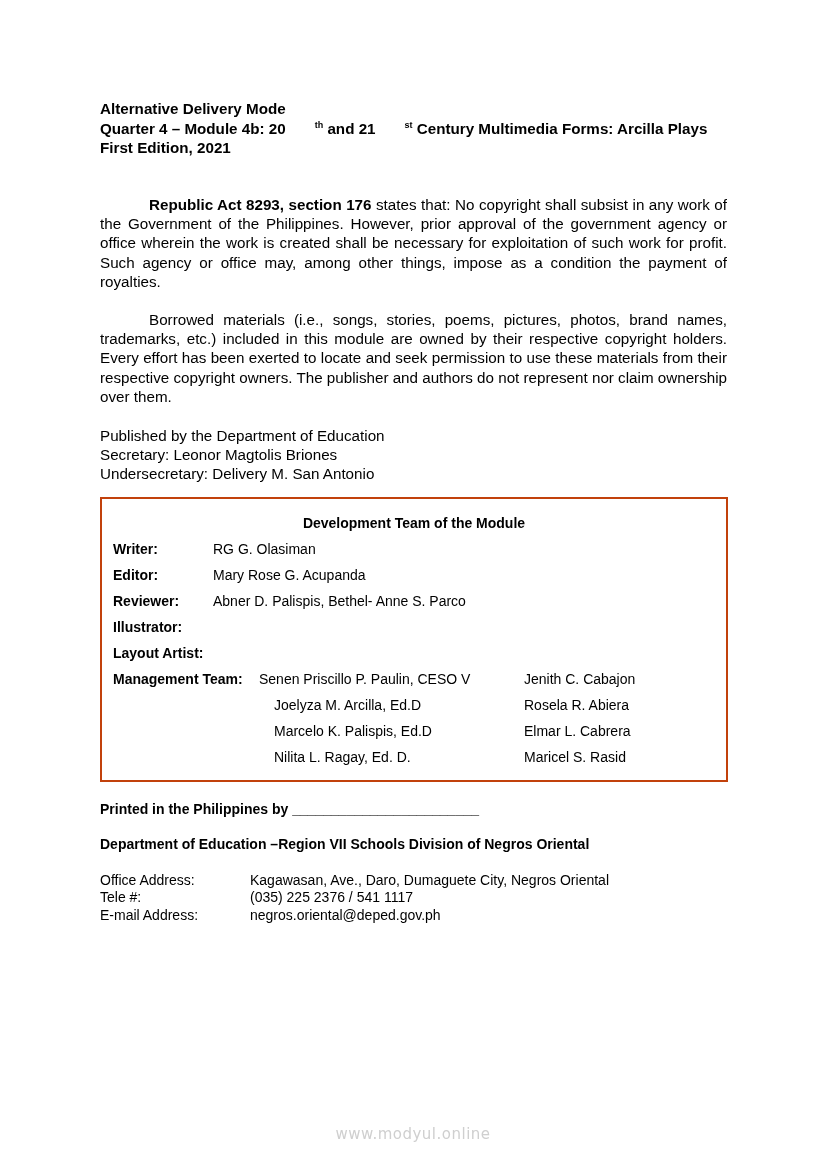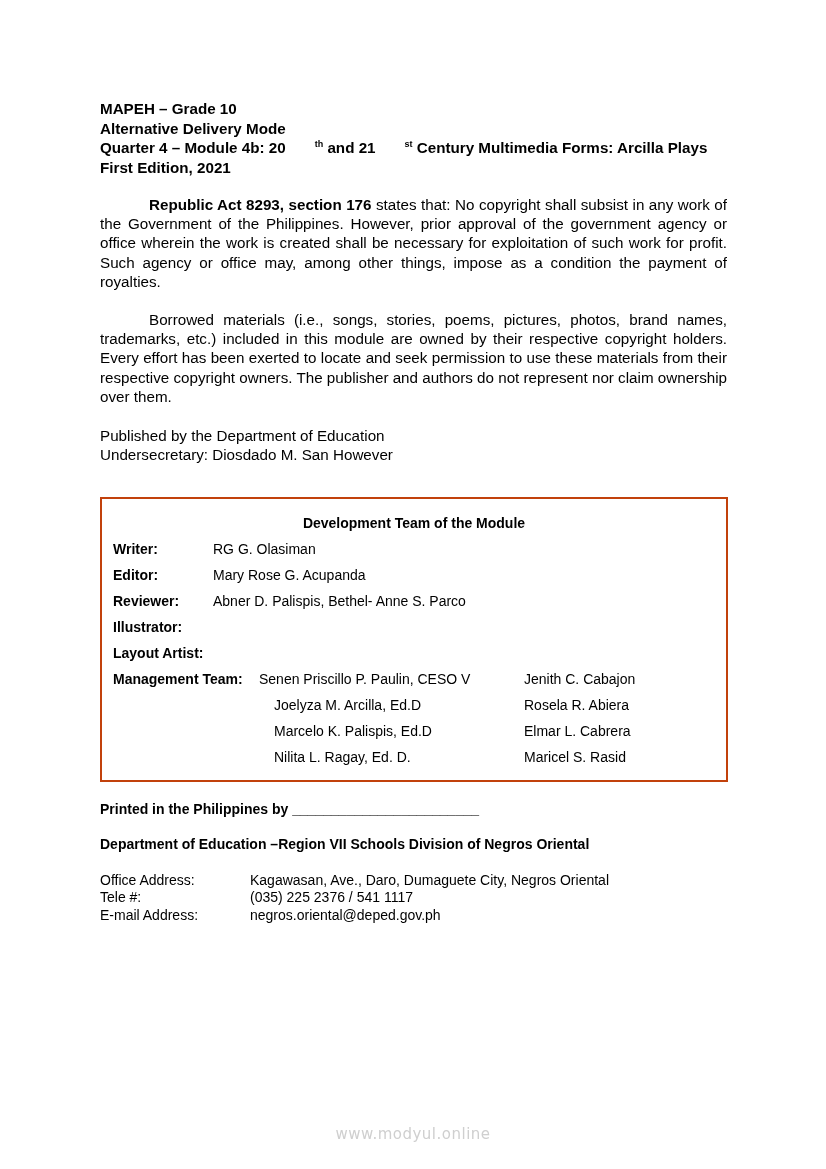--- a/index.html
+++ b/index.html
@@ -39,33 +39,33 @@
     position: absolute; top: 1125px; left: 0; width: 826px; text-align: center;
     font-family: "DejaVu Sans", sans-serif; font-size: 15px; color: #cfcfcf; letter-spacing: 0.5px;
   }
 </style>
 </head>
 <body>
 
 <div class="page">
 
   <div class="title-block">
-    <div>MAPEH – Grade 10</div>
     <div>Alternative Delivery Mode</div>
     <div><span>Quarter 4 – Module 4b: 20</span><sup>th</sup><span> and 21</span><sup>st</sup><span> Century Multimedia Forms: Arcilla Plays</span></div>
     <div>First Edition, 2021</div>
   </div>
 
   <p class="para" id="para1"><b>Republic Act 8293, section 176</b><span> states that: No copyright shall subsist in any work of the Government of the Philippines. However, prior approval of the government agency or office wherein the work is created shall be necessary for exploitation of such work for profit. Such agency or office may, among other things, impose as a condition the payment of royalties.</span></p>
 
   <p class="para" id="para2">Borrowed materials (i.e., songs, stories, poems, pictures, photos, brand names, trademarks, etc.) included in this module are owned by their respective copyright holders. Every effort has been exerted to locate and seek permission to use these materials from their respective copyright owners. The publisher and authors do not represent nor claim ownership over them.</p>
 
   <div class="pub">
     <div>Published by the Department of Education</div>
-    <div>Undersecretary: Diosdado M. San However</div>
+    <div>Secretary: Leonor Magtolis Briones</div>
+    <div>Undersecretary: Delivery M. San Antonio</div>
   </div>
 
   <div class="team-box">
     <div class="team-title">Development Team of the Module</div>
 
     <div class="role-row" style="top:42px;">
       <span class="role-label">Writer:</span>
       <span class="role-value">RG G. Olasiman</span>
     </div>
     <div class="role-row" style="top:68px;">

